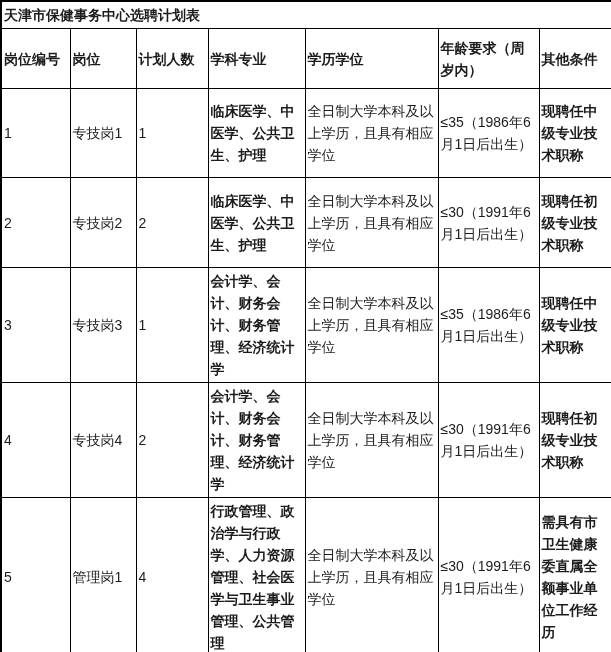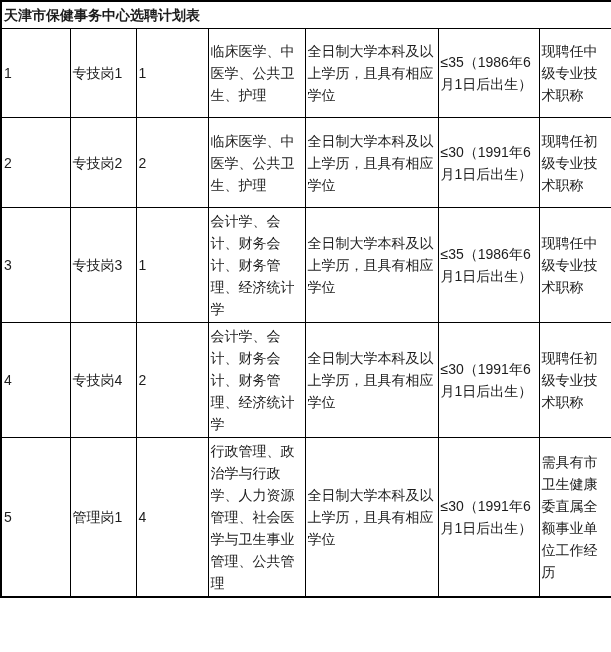--- a/index.html
+++ b/index.html
@@ -65,20 +65,21 @@
     border-bottom: 2px solid #000000;
     padding: 0;
   }
   table.plan th {
     font-weight: bold;
     height: 60px;
   }
   td.c-left {
     text-align: left;
     padding: 2px 4px;
+    font-weight: bold;
   }
   tr.r1 td { height: 89px; }
   tr.r2 td { height: 90px; }
   tr.r3 td { height: 101px; }
   tr.r4 td { height: 101px; }
   tr.r5 td { height: 153px; }
 </style>
 </head>
 <body>
 
@@ -94,20 +95,29 @@
         <col style="width:133px">
         <col style="width:101px">
       <col style="width:73px">
     </colgroup>
 
     <tbody>
         <tr>
       <td class="title-cell" colspan="7">天津市保健事务中心选聘计划表</td>
     </tr>
 
+    <tr>
+      <th>岗位编号</th>
+      <th>岗位</th>
+      <th>计划人数</th>
+      <th>学科专业</th>
+      <th>学历学位</th>
+      <th>年龄要求（周岁内）</th>
+      <th>其他条件</th>
+    </tr>
 
     <tr class="r1">
       <td>1</td>
       <td>专技岗1</td>
       <td>1</td>
       <td class="c-left">临床医学、中医学、公共卫生、护理</td>
       <td>全日制大学本科及以上学历，且具有相应学位</td>
       <td>≤35（1986年6月1日后出生）</td>
       <td class="c-left">现聘任中级专业技术职称</td>
     </tr>

